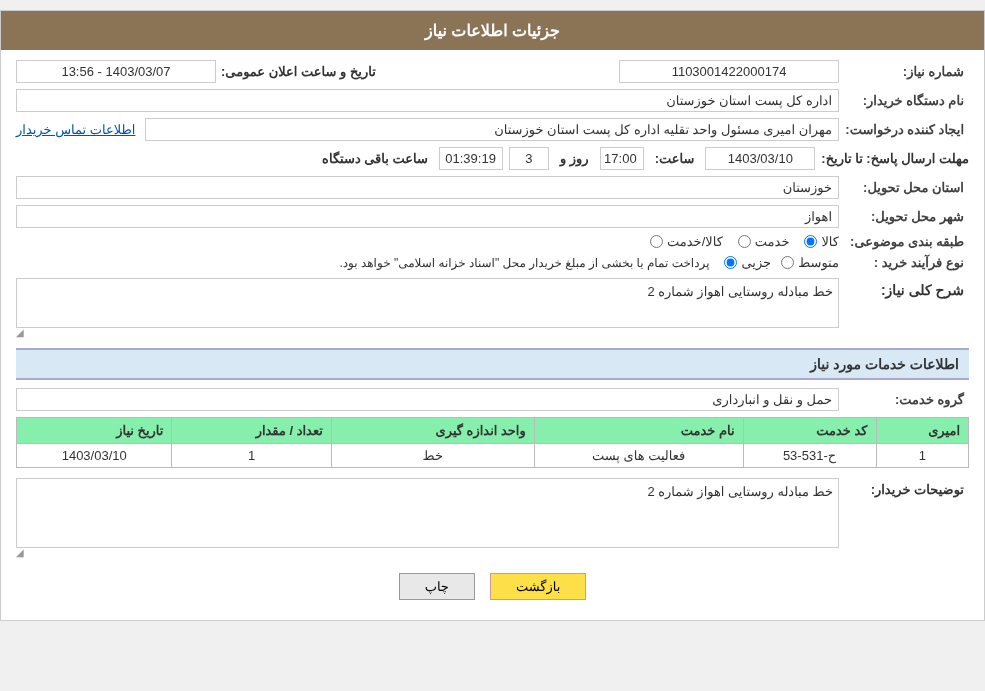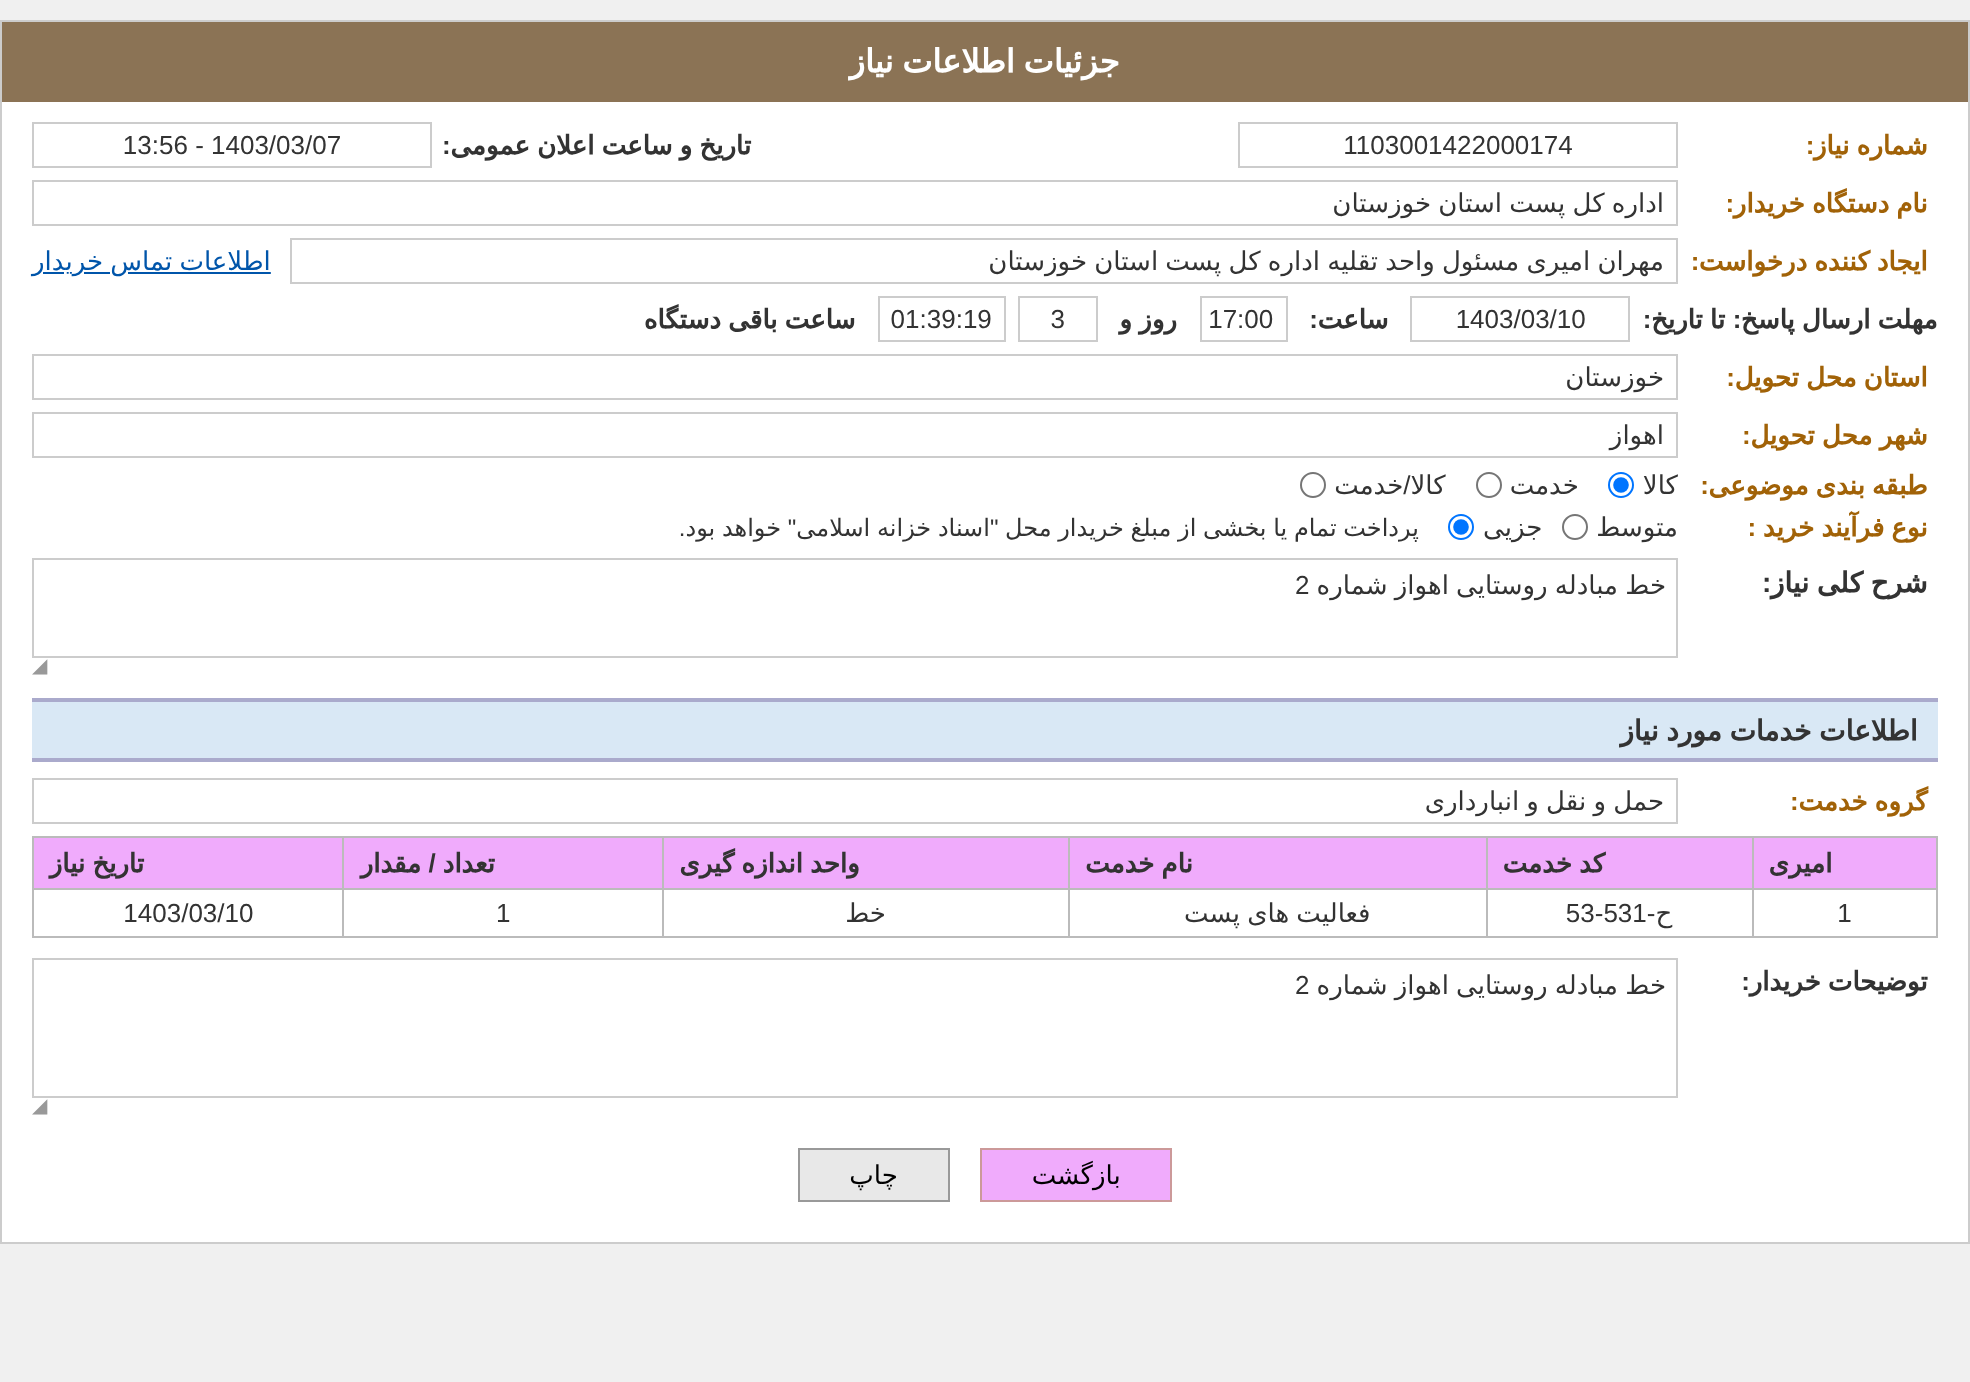--- a/index.html
+++ b/index.html
@@ -27,21 +27,21 @@
     .content {
       padding: 10px 15px;
     }
     .info-row {
       display: flex;
       align-items: center;
       margin-bottom: 6px;
       flex-direction: row;
     }
     .label {
-      color: #a16207;
+      color: #404040;
       font-weight: bold;
       min-width: 130px;
       text-align: right;
       padding-right: 5px;
       flex-shrink: 0;
     }
     .value-box {
       border: 1px solid #ccc;
       background: #fff;
       padding: 3px 6px;
@@ -103,24 +103,24 @@
       background: #fff;
       text-align: right;
       resize-icon: block;
     }
     .table-wrapper {
       width: 100%;
       border-collapse: collapse;
       margin-top: 5px;
     }
     .table-wrapper th {
-      background: #f0abfc;
+      background: #86efac;
       border: 1px solid #bbb;
       padding: 5px 8px;
-      text-align: left;
+      text-align: right;
       font-weight: bold;
     }
     .table-wrapper td {
       border: 1px solid #bbb;
       padding: 4px 8px;
       text-align: center;
     }
     .buyer-desc-box {
       border: 1px solid #ccc;
       min-height: 70px;
@@ -153,21 +153,21 @@
       font-size: 13px;
       font-family: Tahoma, Arial, sans-serif;
       cursor: pointer;
       border: 1px solid #999;
       background: #f5f5f5;
     }
     .btn-print {
       background: #e8e8e8;
     }
     .btn-back {
-      background: #f0abfc;
+      background: #fde047;
       border-color: #c99;
     }
     .contact-link {
       color: #0055aa;
       cursor: pointer;
       text-decoration: underline;
     }
     .inline-label {
       font-weight: bold;
       color: #333;

